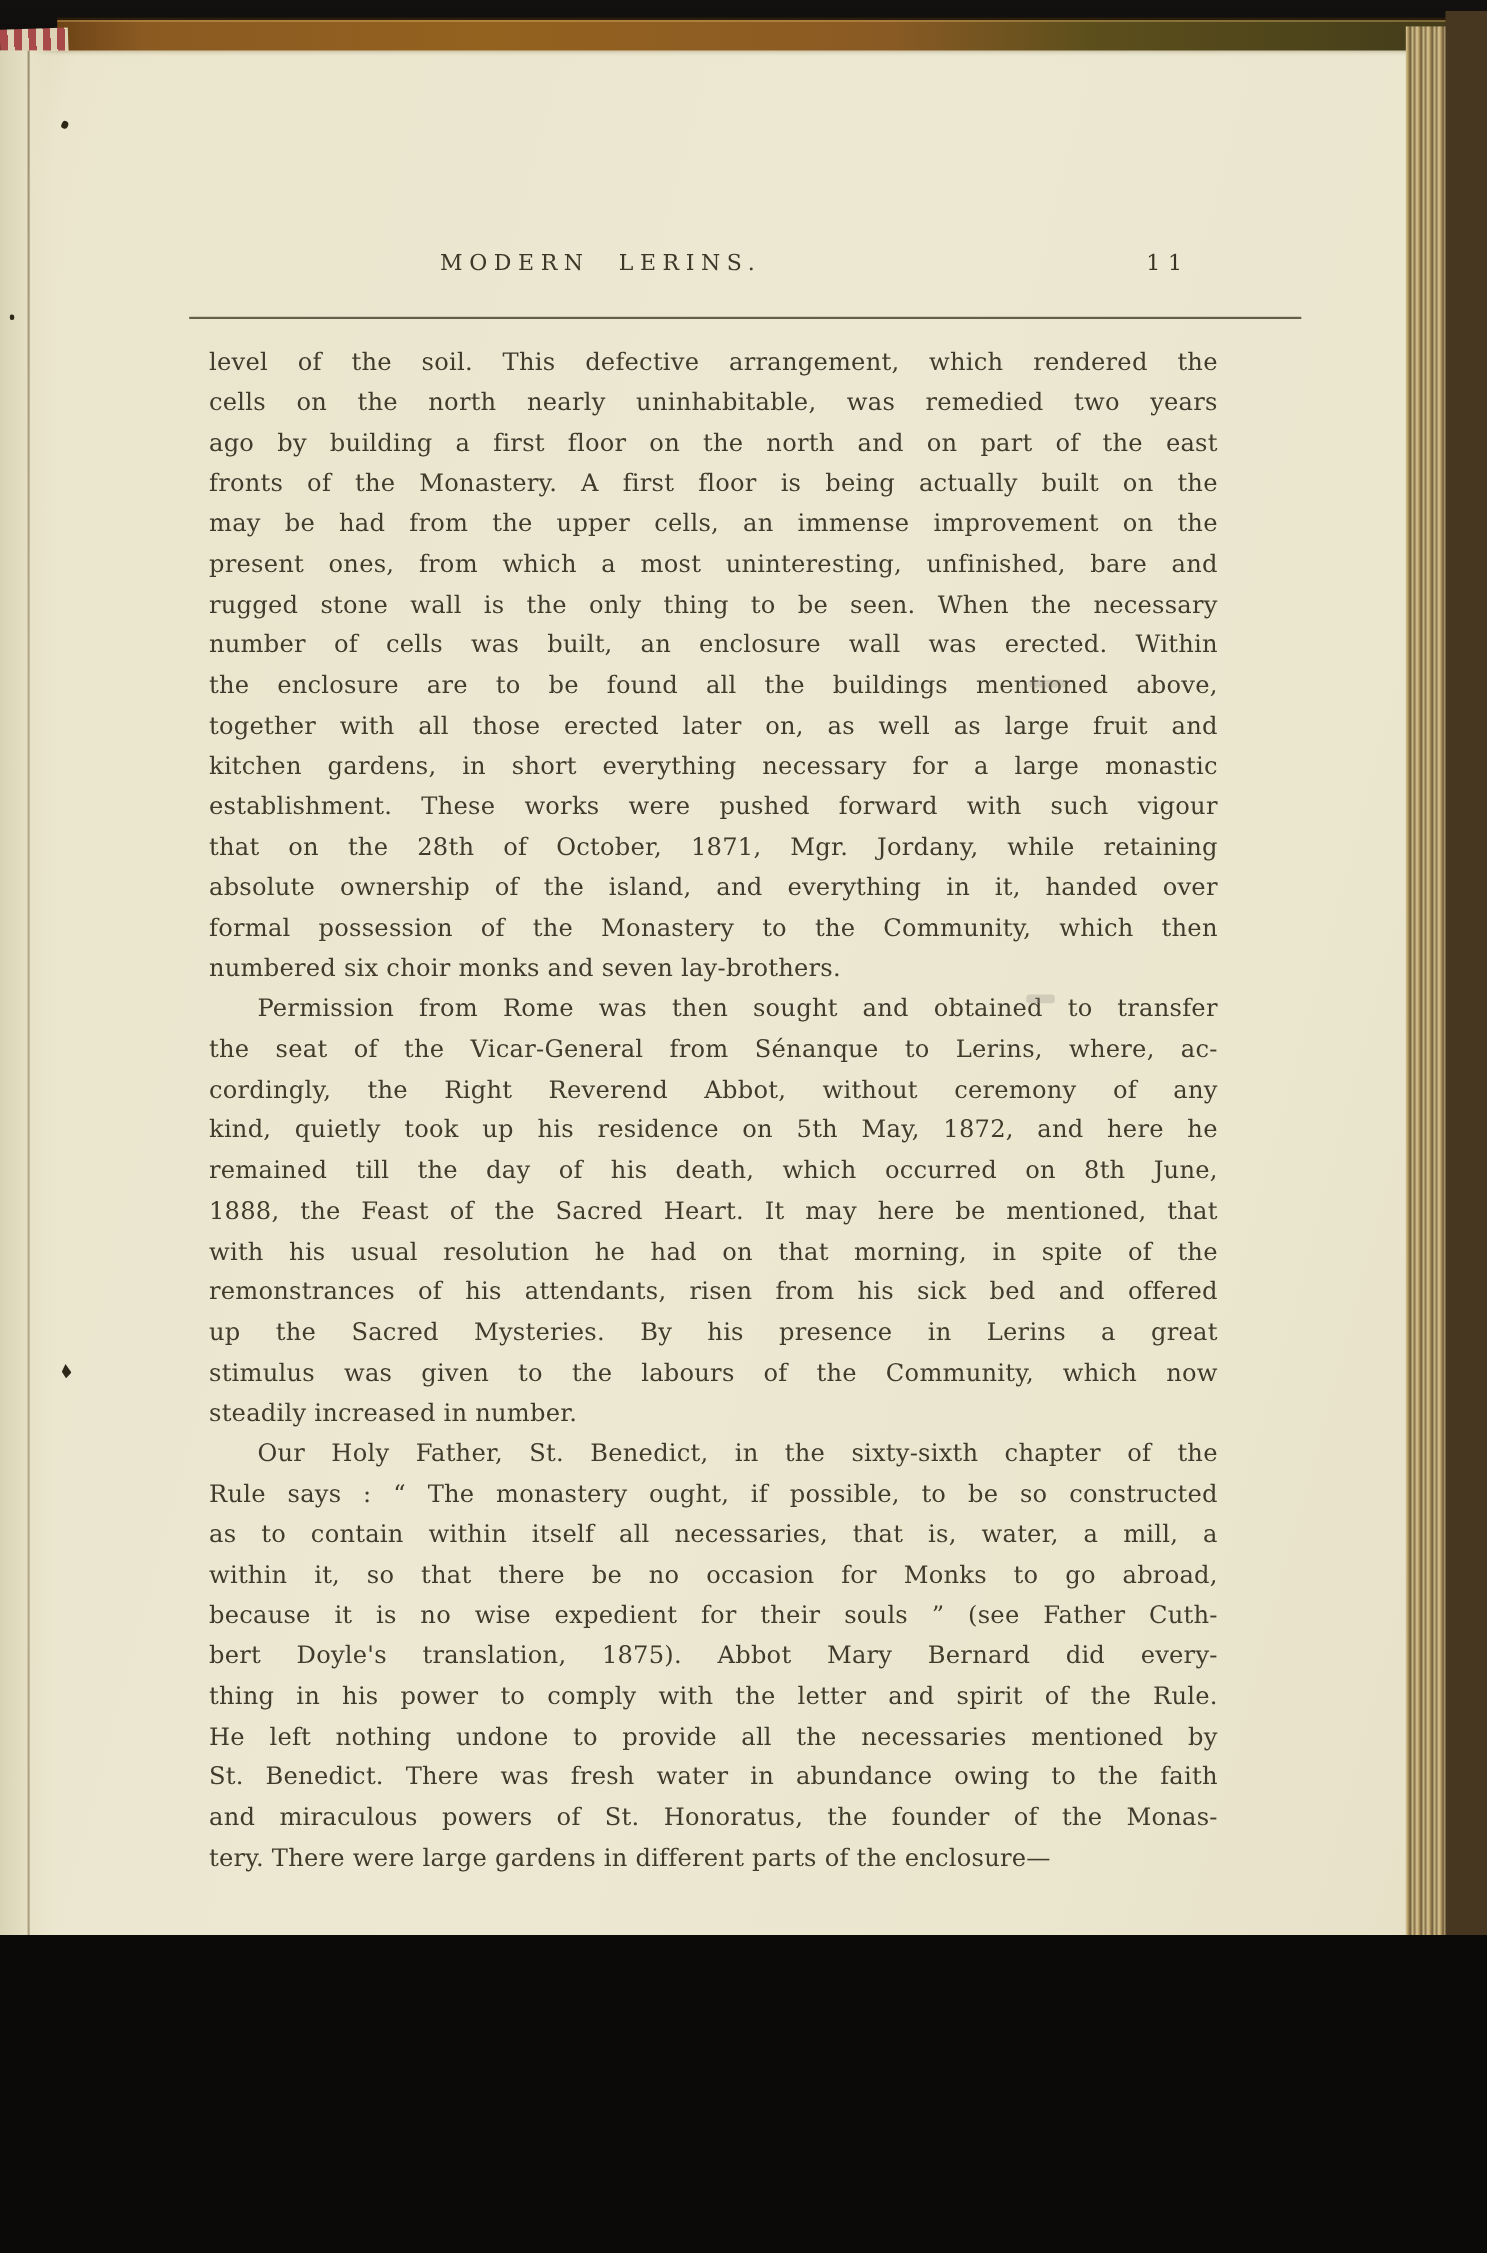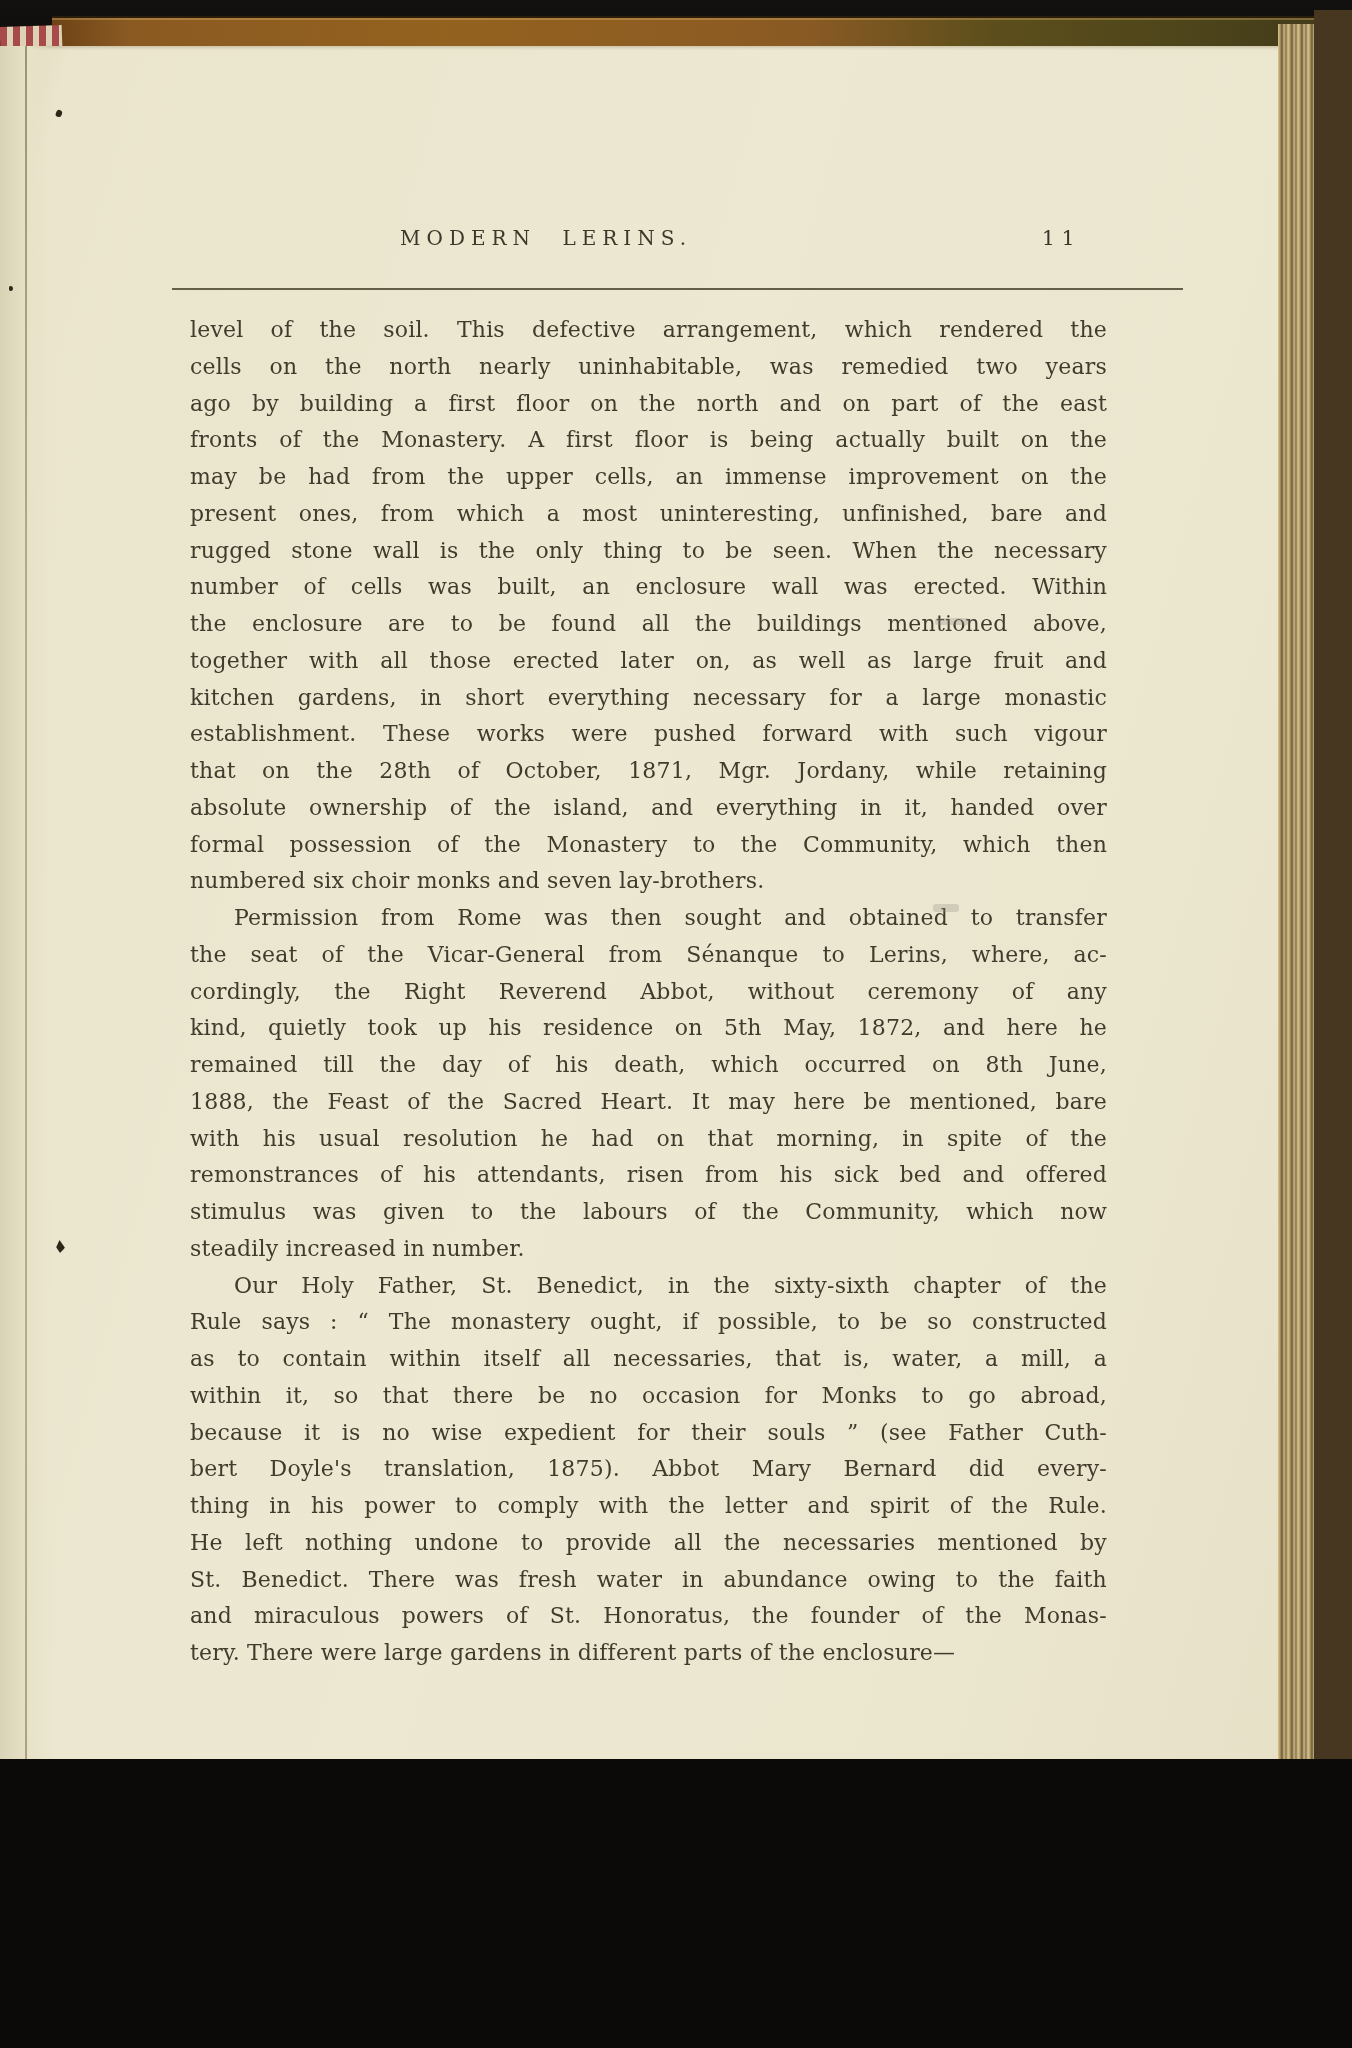--- a/index.html
+++ b/index.html
@@ -89,23 +89,24 @@
         <div class="line">establishment. These works were pushed forward with such vigour</div>
         <div class="line">that on the 28th of October, 1871, Mgr. Jordany, while retaining</div>
         <div class="line">absolute ownership of the island, and everything in it, handed over</div>
         <div class="line">formal possession of the Monastery to the Community, which then</div>
         <div class="line para-end">numbered six choir monks and seven lay-brothers.</div>
         <div class="line indent">Permission from Rome was then sought and obtained to transfer</div>
         <div class="line">the seat of the Vicar-General from Sénanque to Lerins, where, ac-</div>
         <div class="line">cordingly, the Right Reverend Abbot, without ceremony of any</div>
         <div class="line">kind, quietly took up his residence on 5th May, 1872, and here he</div>
         <div class="line">remained till the day of his death, which occurred on 8th June,</div>
-        <div class="line">1888, the Feast of the Sacred Heart. It may here be mentioned, bare</div>
+        <div class="line">1888, the Feast of the Sacred Heart. It may here be mentioned, that</div>
         <div class="line">with his usual resolution he had on that morning, in spite of the</div>
         <div class="line">remonstrances of his attendants, risen from his sick bed and offered</div>
+        <div class="line">up the Sacred Mysteries. By his presence in Lerins a great</div>
         <div class="line">stimulus was given to the labours of the Community, which now</div>
         <div class="line para-end">steadily increased in number.</div>
         <div class="line indent">Our Holy Father, St. Benedict, in the sixty-sixth chapter of the</div>
         <div class="line">Rule says : “ The monastery ought, if possible, to be so constructed</div>
         <div class="line">as to contain within itself all necessaries, that is, water, a mill, a</div>
         <div class="line">within it, so that there be no occasion for Monks to go abroad,</div>
         <div class="line">because it is no wise expedient for their souls ” (see Father Cuth-</div>
         <div class="line">bert Doyle's translation, 1875). Abbot Mary Bernard did every-</div>
         <div class="line">thing in his power to comply with the letter and spirit of the Rule.</div>
         <div class="line">He left nothing undone to provide all the necessaries mentioned by</div>

